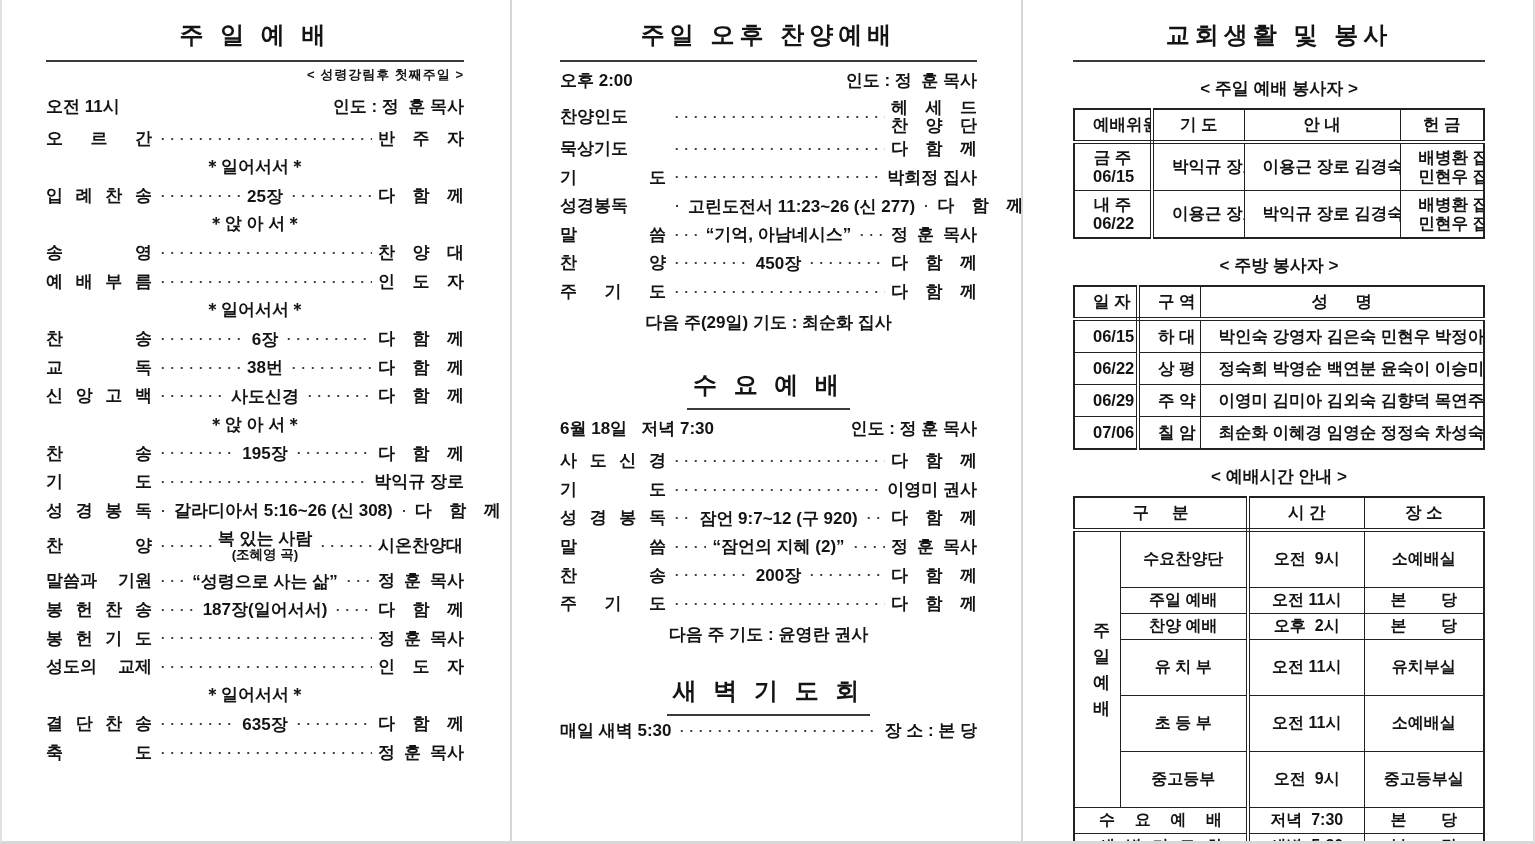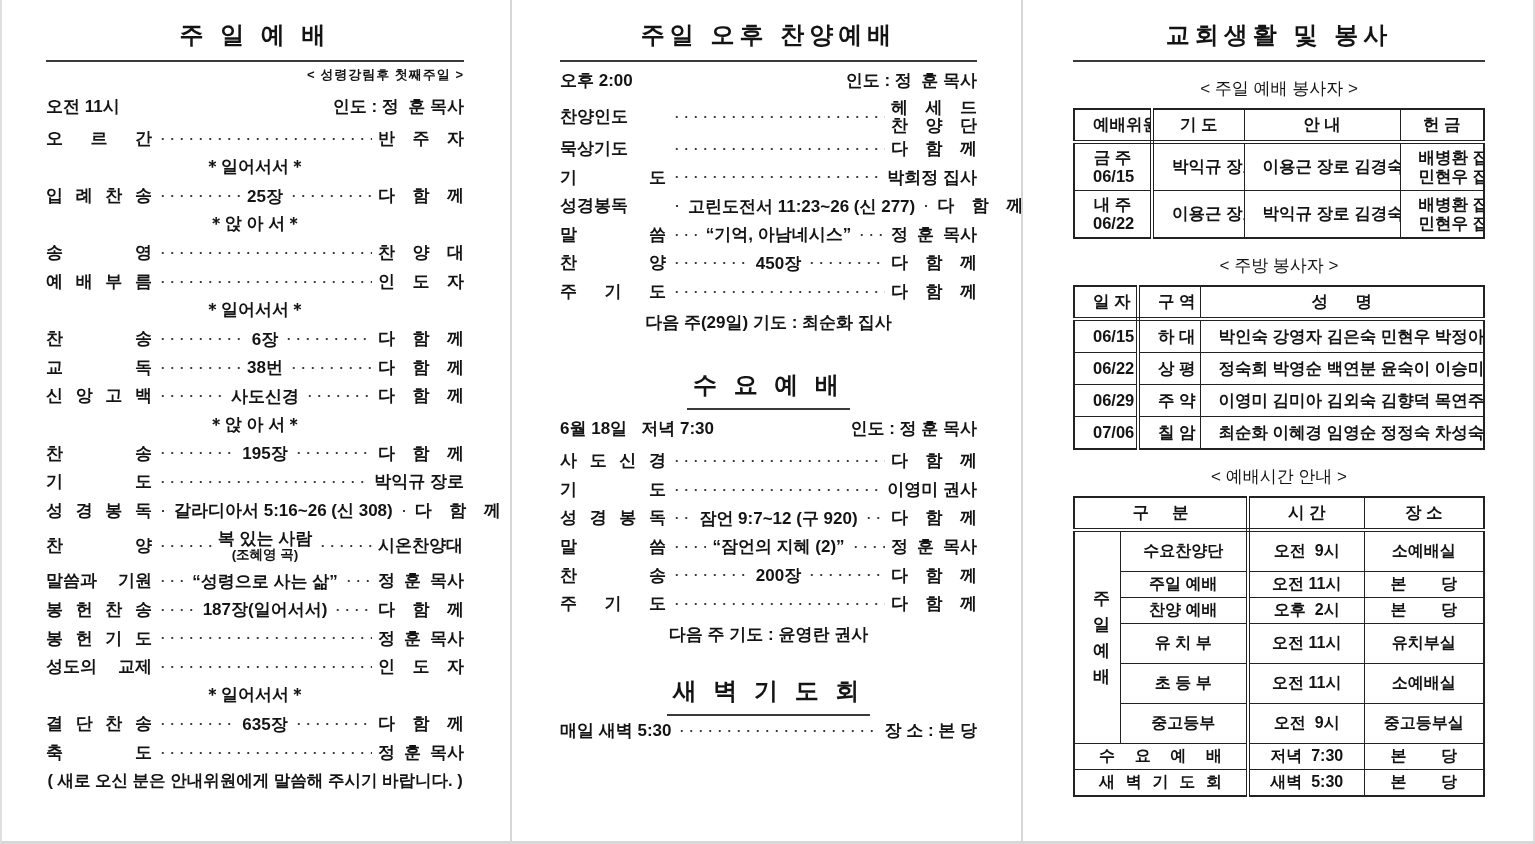--- a/index.html
+++ b/index.html
@@ -81,23 +81,23 @@
   }
   .tbl thead th { border-bottom:4px double #222; height:28px; }
   .dblR { border-right:4px double #222 !important; }
   .dashL { border-left:1.2px dotted #555 !important; }
   .t1 td { height:44px; line-height:19.5px; }
   .t2 td { height:29px; }
   .t3 th { height:28px; }
   .t3 td { height:23px; font-size:16px; }
   .t3 td.jlab { text-align:justify; text-align-last:justify; padding:0 24px; }
   .t3 td.place { text-align:justify; text-align-last:justify; padding:0 26px; }
-  .t3 td.place.nat { text-align:center; text-align-last:center; padding:8px 3px; }
+  .t3 td.place.nat { text-align:center; text-align-last:center; padding:16px 3px; }
   .groupcell div { line-height:26px; font-size:17px; }
-  .tcap { text-align:center; font-size:17px; font-weight:400; margin:15px 0 8px; white-space:pre; }
+  .tcap { text-align:center; font-size:17px; font-weight:700; margin:15px 0 8px; white-space:pre; }
 </style>
 </head>
 <body>
 
 <div class="sheet">
 
   <div class="col col1">
     <div class="sec-title full">주 일 예 배</div>
     <div class="subtitle">&lt; 성령강림후 첫째주일 &gt;</div>
     <div id="c1lines">
@@ -209,21 +209,20 @@
           <span class="cwrap"><span class="c">635장</span></span>
           <span class="dots"></span>
           <span class="rv">다 함 께</span>
         </div>
         <div class="pline">
           <span class="lab">축 도</span>
           <span class="dots"></span>
           <span class="rv">정 훈 목사</span>
         </div>
       </div>
-    <div class="footnote">( 새로 오신 분은 안내위원에게 말씀해 주시기 바랍니다. )</div>
   </div>
 
   <div class="col col2" id="c2">
       <div class="sec-title full">주일 오후 찬양예배</div>
       <div>
         <div class="pline head">
           <span class="l">오후 2:00</span>
           <span class="r">인도 : 정  훈 목사</span>
         </div>
         <div class="pline tall2">

